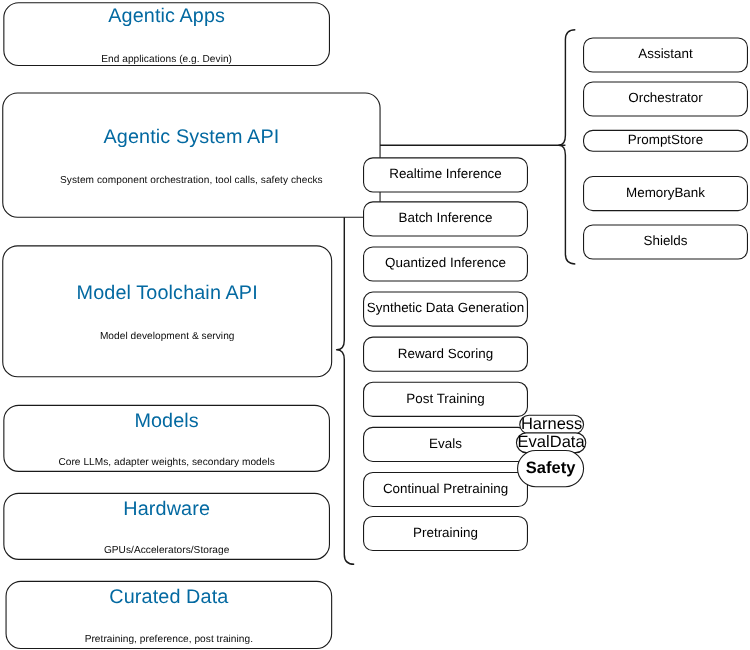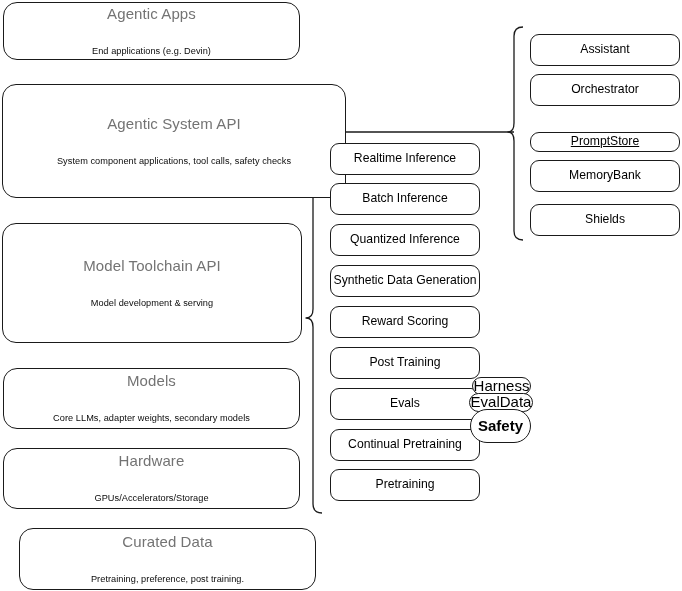--- a/index.html
+++ b/index.html
@@ -30,22 +30,22 @@
     justify-content: center;
     text-align: center;
     line-height: 1.25;
   }
   
   .layer {
     border-radius: 14px;
     padding: 4px 10px;
   }
   .layer .title {
-    font-size: 15px;
-    color: #737373;
+    font-size: 18px;
+    color: #0369a1;
     letter-spacing: 0.1px;
   }
   .layer .sub {
     font-size: 9.2px;
     color: #0a0a0a;
     margin-top: 22px;
     letter-spacing: 0.05px;
   }
   
   .chip {
@@ -91,39 +91,39 @@
     <path d="M 322 143 Q 313 143 313 152 L 313 309 Q 313 318 306 318 Q 313 318 313 327 L 313 504 Q 313 513 322 513"></path>
   </svg>
 
   <div class="node layer" style="left:3px; top:2px; width:297px; height:58px;">
     <div class="title">Agentic Apps</div>
     <div class="sub">End applications (e.g. Devin)</div>
   </div>
 
   <div class="node layer" style="left:2px; top:84px; width:344px; height:114px;">
     <div class="title">Agentic System API</div>
-    <div class="sub">System component applications, tool calls, safety checks</div>
+    <div class="sub">System component orchestration, tool calls, safety checks</div>
   </div>
 
   <div class="node layer" style="left:2px; top:223px; width:300px; height:120px;">
     <div class="title">Model Toolchain API</div>
     <div class="sub">Model development &amp; serving</div>
   </div>
 
   <div class="node layer" style="left:3px; top:368px; width:297px; height:61px;">
     <div class="title">Models</div>
     <div class="sub">Core LLMs, adapter weights, secondary models</div>
   </div>
 
   <div class="node layer" style="left:3px; top:448px; width:297px; height:61px;">
     <div class="title">Hardware</div>
     <div class="sub">GPUs/Accelerators/Storage</div>
   </div>
 
-  <div class="node layer" style="left:19px; top:528px; width:297px; height:62px;">
+  <div class="node layer" style="left:5px; top:528px; width:297px; height:62px;">
     <div class="title">Curated Data</div>
     <div class="sub">Pretraining, preference, post training.</div>
   </div>
 
   <div class="node chip" style="left:330px; top:143px; width:150px; height:32px;">
     <span>Realtime Inference</span>
   </div>
   <div class="node chip" style="left:330px; top:183px; width:150px; height:32px;">
     <span>Batch Inference</span>
   </div>
@@ -158,21 +158,21 @@
   <div class="node pill" style="left:470px; top:409px; width:61px; height:34px;font-weight:bold;">
     <span>Safety</span>
   </div>
 
   <div class="node chip" style="left:530px; top:34px; width:150px; height:32px;">
     <span>Assistant</span>
   </div>
   <div class="node chip" style="left:530px; top:74px; width:150px; height:32px;">
     <span>Orchestrator</span>
   </div>
-  <div class="node chip" style="left:530px; top:132px; width:150px; height:20px;text-decoration:underline;">
+  <div class="node chip" style="left:530px; top:118px; width:150px; height:20px;">
     <span>PromptStore</span>
   </div>
   <div class="node chip" style="left:530px; top:160px; width:150px; height:32px;">
     <span>MemoryBank</span>
   </div>
   <div class="node chip" style="left:530px; top:204px; width:150px; height:32px;">
     <span>Shields</span>
   </div>
 
 </div>

